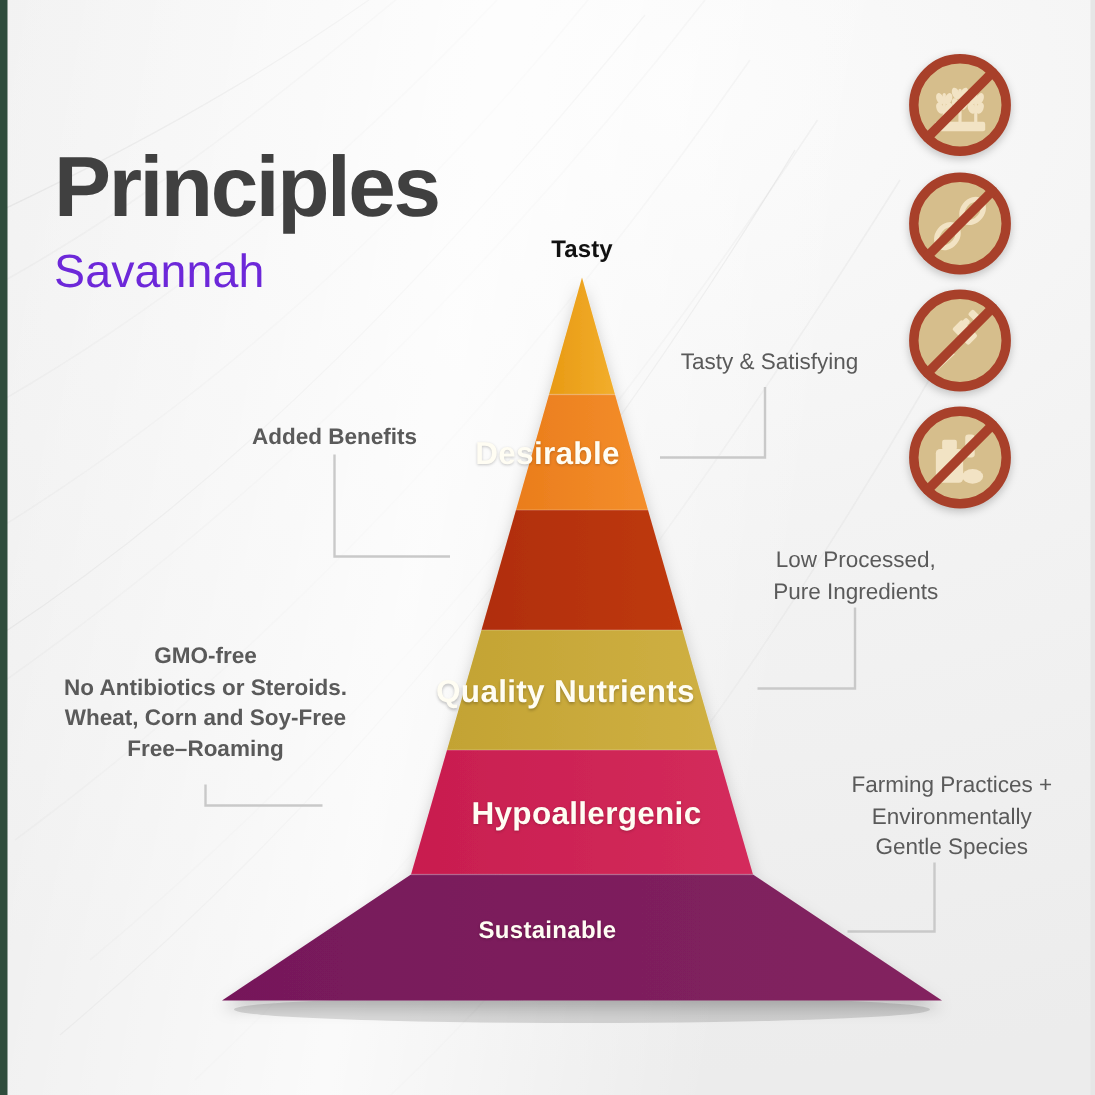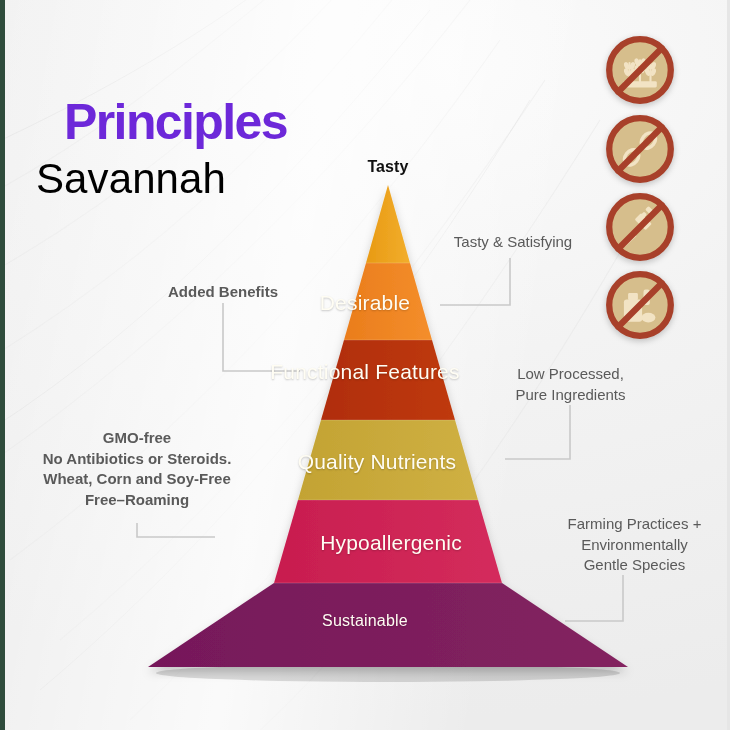--- a/index.html
+++ b/index.html
@@ -19,32 +19,32 @@
   .bg-veins{position:absolute;inset:0;opacity:.85;}
   .bg-soft{position:absolute;inset:0;
     background:linear-gradient(100deg, rgba(255,255,255,0) 0%, rgba(255,255,255,.75) 40%, rgba(255,255,255,0) 70%);
     pointer-events:none;}
   .edge-strip{position:absolute;left:0;top:0;width:5px;height:730px;background:#2f4c3c;}
   .edge-strip.right{left:auto;right:0;width:3px;background:#e6e6e6;}
 
   
   .title-block{position:absolute;left:36px;top:97px;}
   .title{
-    font-size:50px;line-height:1;font-weight:700;color:#6d28d9;
-    letter-spacing:-1.6px;font-family:"Liberation Sans", sans-serif;margin-left:28px;
+    font-size:57px;line-height:1;font-weight:700;color:#404040;
+    letter-spacing:-1.6px;font-family:"Liberation Sans", sans-serif;
   }
   .subtitle{
-    margin-top:11px;font-size:42px;line-height:1;color:#000000;font-weight:400;
+    margin-top:11px;font-size:31px;line-height:1;color:#6d28d9;font-weight:400;
     letter-spacing:.1px;
   }
 
   
   #pyramid{position:absolute;left:0;top:0;width:730px;height:730px;}
   .tier-label{
-    position:absolute;text-align:center;color:#fffdf3;font-weight:400;
+    position:absolute;text-align:center;color:#fffdf3;font-weight:700;
     text-shadow:0 1px 2px rgba(0,0,0,.22);
     letter-spacing:.2px;line-height:1.12;
     width:100%;left:0;
   }
   .apex-label{
     position:absolute;text-align:center;width:120px;
     font-size:16px;font-weight:700;color:#111;letter-spacing:.1px;
   }
 
   
@@ -150,22 +150,20 @@
       <line x1="344" y1="340" x2="432" y2="340"></line>
       <line x1="321" y1="420" x2="455" y2="420"></line>
       <line x1="298" y1="500" x2="478" y2="500"></line>
       <line x1="274" y1="583" x2="502" y2="583"></line>
     </g>
   </svg>
 
   <div class="apex-label" style="left:328px;top:158px;">Tasty</div>
 
   <div class="tier-label" style="top:291px;font-size:21px;">Desirable</div>
-  <div class="tier-label" style="top:360px;font-size:21px;">Functional
-Features</div>
   <div class="tier-label" style="top:450px;font-size:21px;padding-left:12px;">Quality Nutrients</div>
   <div class="tier-label" style="top:531px;font-size:21px;padding-left:26px;">Hypoallergenic</div>
   <div class="tier-label" style="top:612px;font-size:16px;">Sustainable</div>
 
   <div class="callout right" style="left:443px;top:232px;width:140px;">Tasty &amp; Satisfying</div>
 
   <div class="callout left" style="left:147px;top:282px;width:152px;">Added Benefits</div>
 
   <div class="callout right" style="left:498px;top:364px;width:145px;">Low Processed,
 Pure Ingredients</div>

